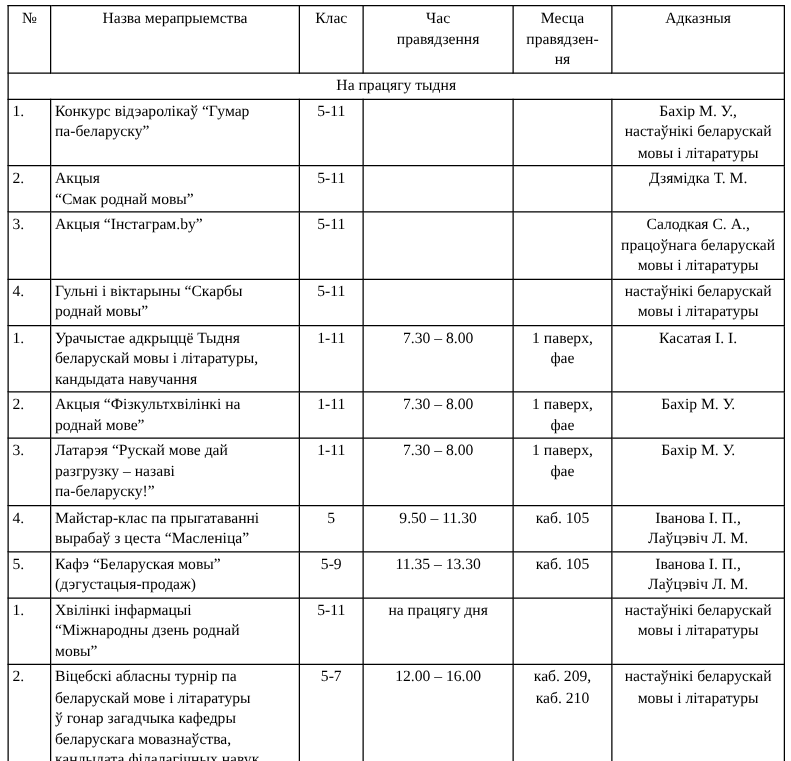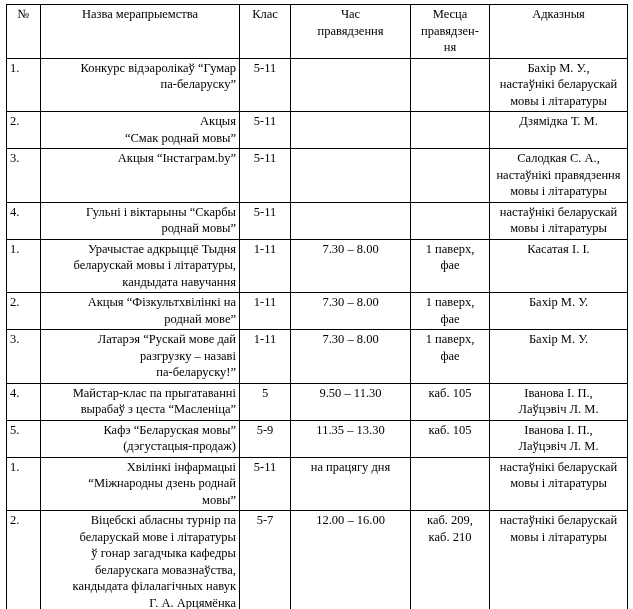--- a/index.html
+++ b/index.html
@@ -38,21 +38,21 @@
   th.head-cell {
     text-align: center;
     vertical-align: top;
     padding-top: 3px;
   }
   td.cell-num {
     text-align: left;
     padding-left: 5px;
   }
   td.cell-name {
-    text-align: right;
+    text-align: left;
     padding-left: 6px;
   }
   td.cell-class,
   td.cell-time,
   td.cell-place,
   td.cell-resp {
     text-align: center;
   }
   tr.section-row td {
     text-align: center;
@@ -82,20 +82,23 @@
       <th class="head-cell nowrap-line">Клас</th>
       <th class="head-cell nowrap-line">Час
 правядзення</th>
       <th class="head-cell nowrap-line">Месца
 правядзен-
 ня</th>
       <th class="head-cell nowrap-line">Адказныя</th>
     </tr>
   </thead>
   <tbody id="table-body">
+      <tr class="section-row">
+        <td colspan="6">На працягу тыдня</td>
+      </tr>
       <tr>
         <td class="cell-num nowrap-line">1.</td>
         <td class="cell-name nowrap-line">Конкурс відэаролікаў “Гумар
 па-беларуску”</td>
         <td class="cell-class nowrap-line">5-11</td>
         <td class="cell-time nowrap-line"></td>
         <td class="cell-place nowrap-line"></td>
         <td class="cell-resp nowrap-line">Бахір М. У.,
 настаўнікі беларускай
 мовы і літаратуры</td>
@@ -109,21 +112,21 @@
         <td class="cell-place nowrap-line"></td>
         <td class="cell-resp nowrap-line">Дзямідка Т. М.</td>
       </tr>
       <tr>
         <td class="cell-num nowrap-line">3.</td>
         <td class="cell-name nowrap-line">Акцыя “Інстаграм.by”</td>
         <td class="cell-class nowrap-line">5-11</td>
         <td class="cell-time nowrap-line"></td>
         <td class="cell-place nowrap-line"></td>
         <td class="cell-resp nowrap-line">Салодкая С. А.,
-настаўнікі правядзення
+працоўнага беларускай
 мовы і літаратуры</td>
       </tr>
       <tr>
         <td class="cell-num nowrap-line">4.</td>
         <td class="cell-name nowrap-line">Гульні і віктарыны “Скарбы
 роднай мовы”</td>
         <td class="cell-class nowrap-line">5-11</td>
         <td class="cell-time nowrap-line"></td>
         <td class="cell-place nowrap-line"></td>
         <td class="cell-resp nowrap-line">настаўнікі беларускай

